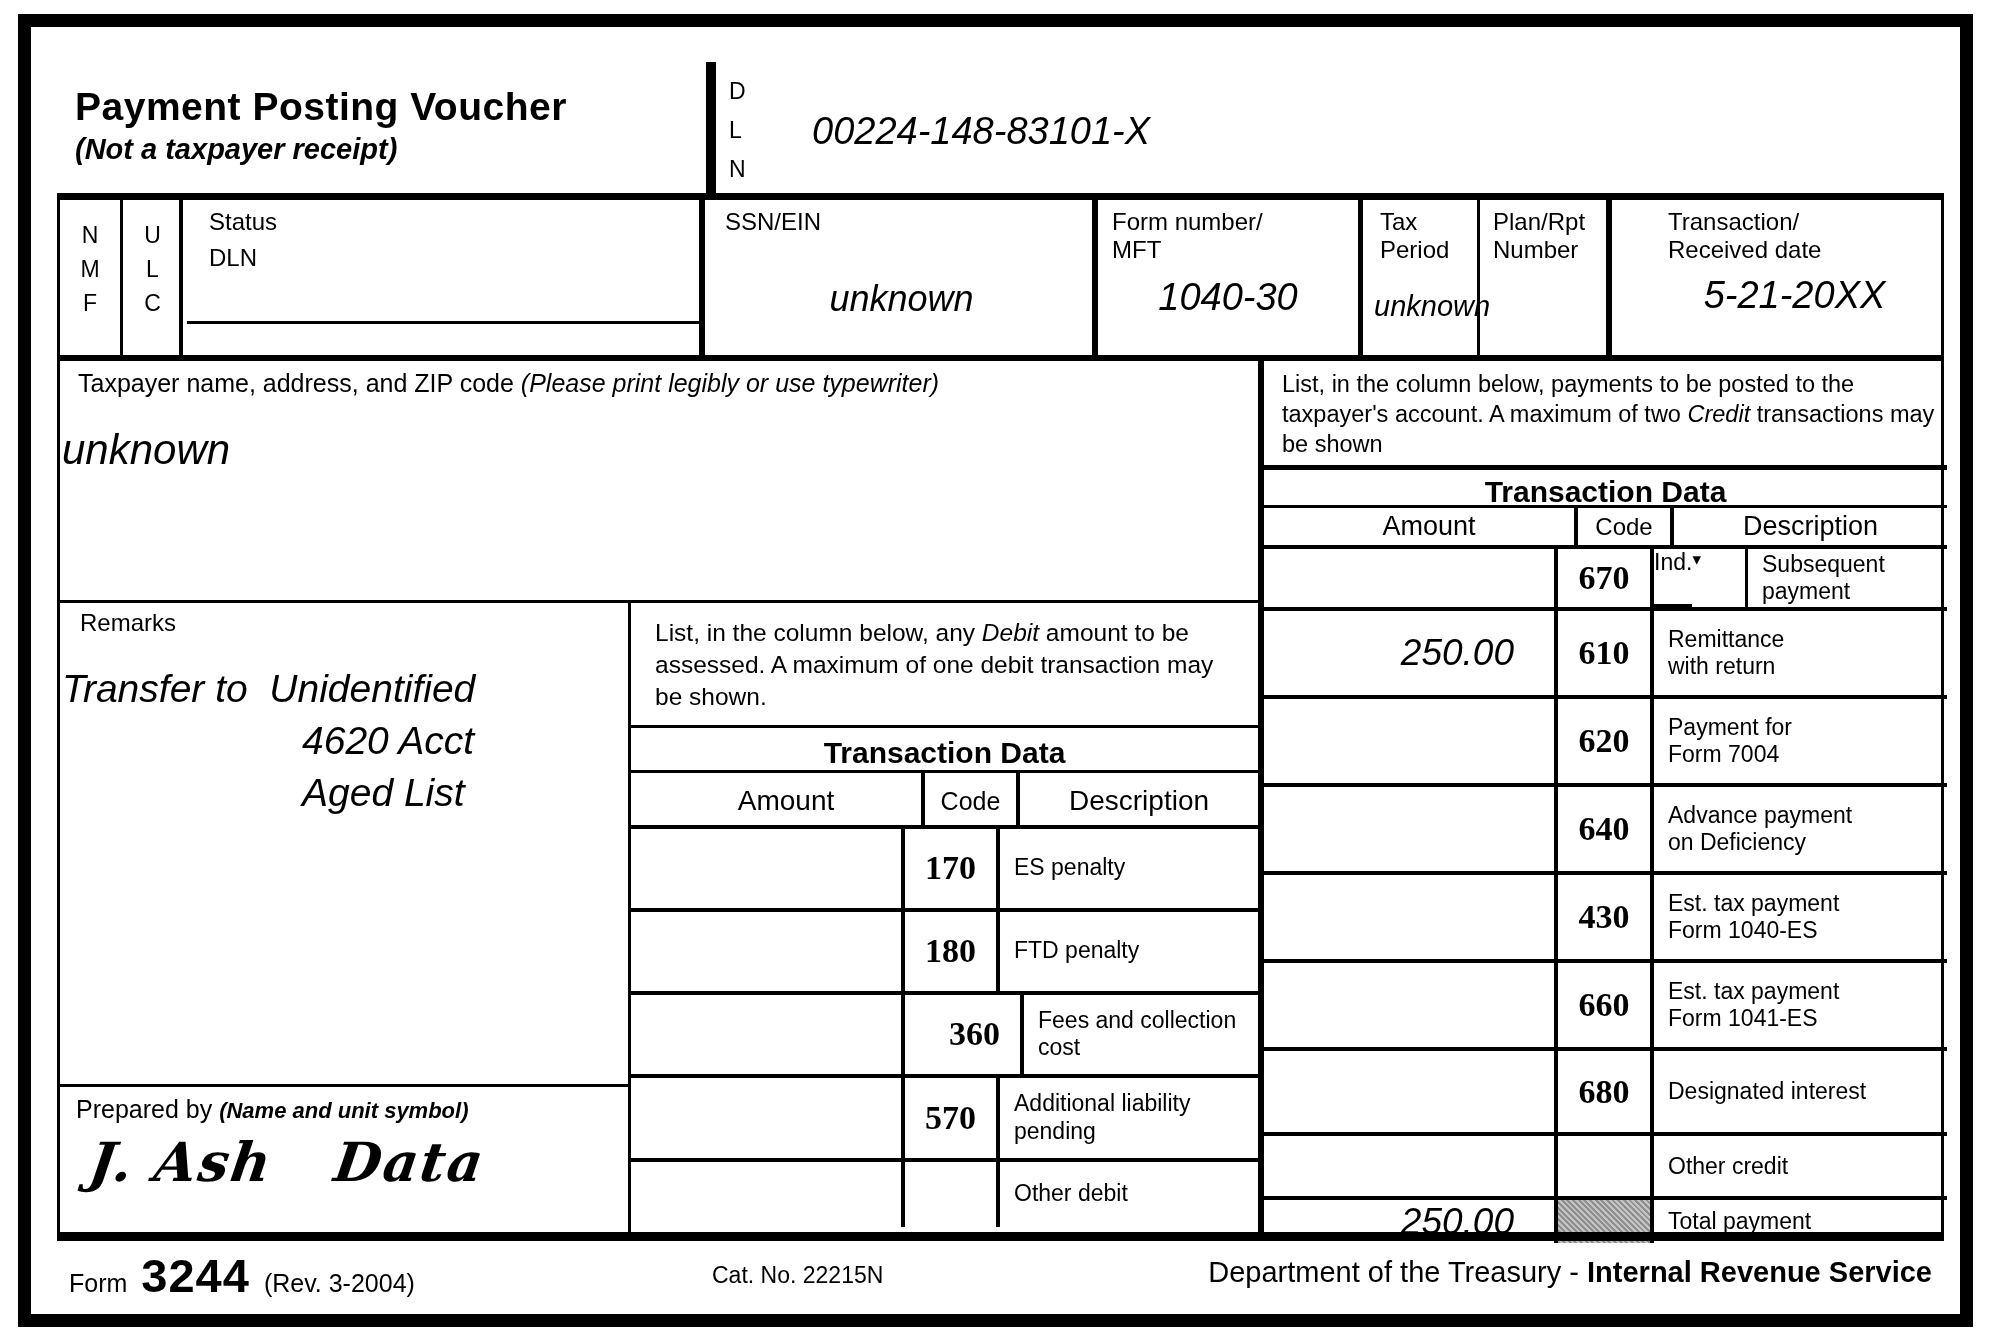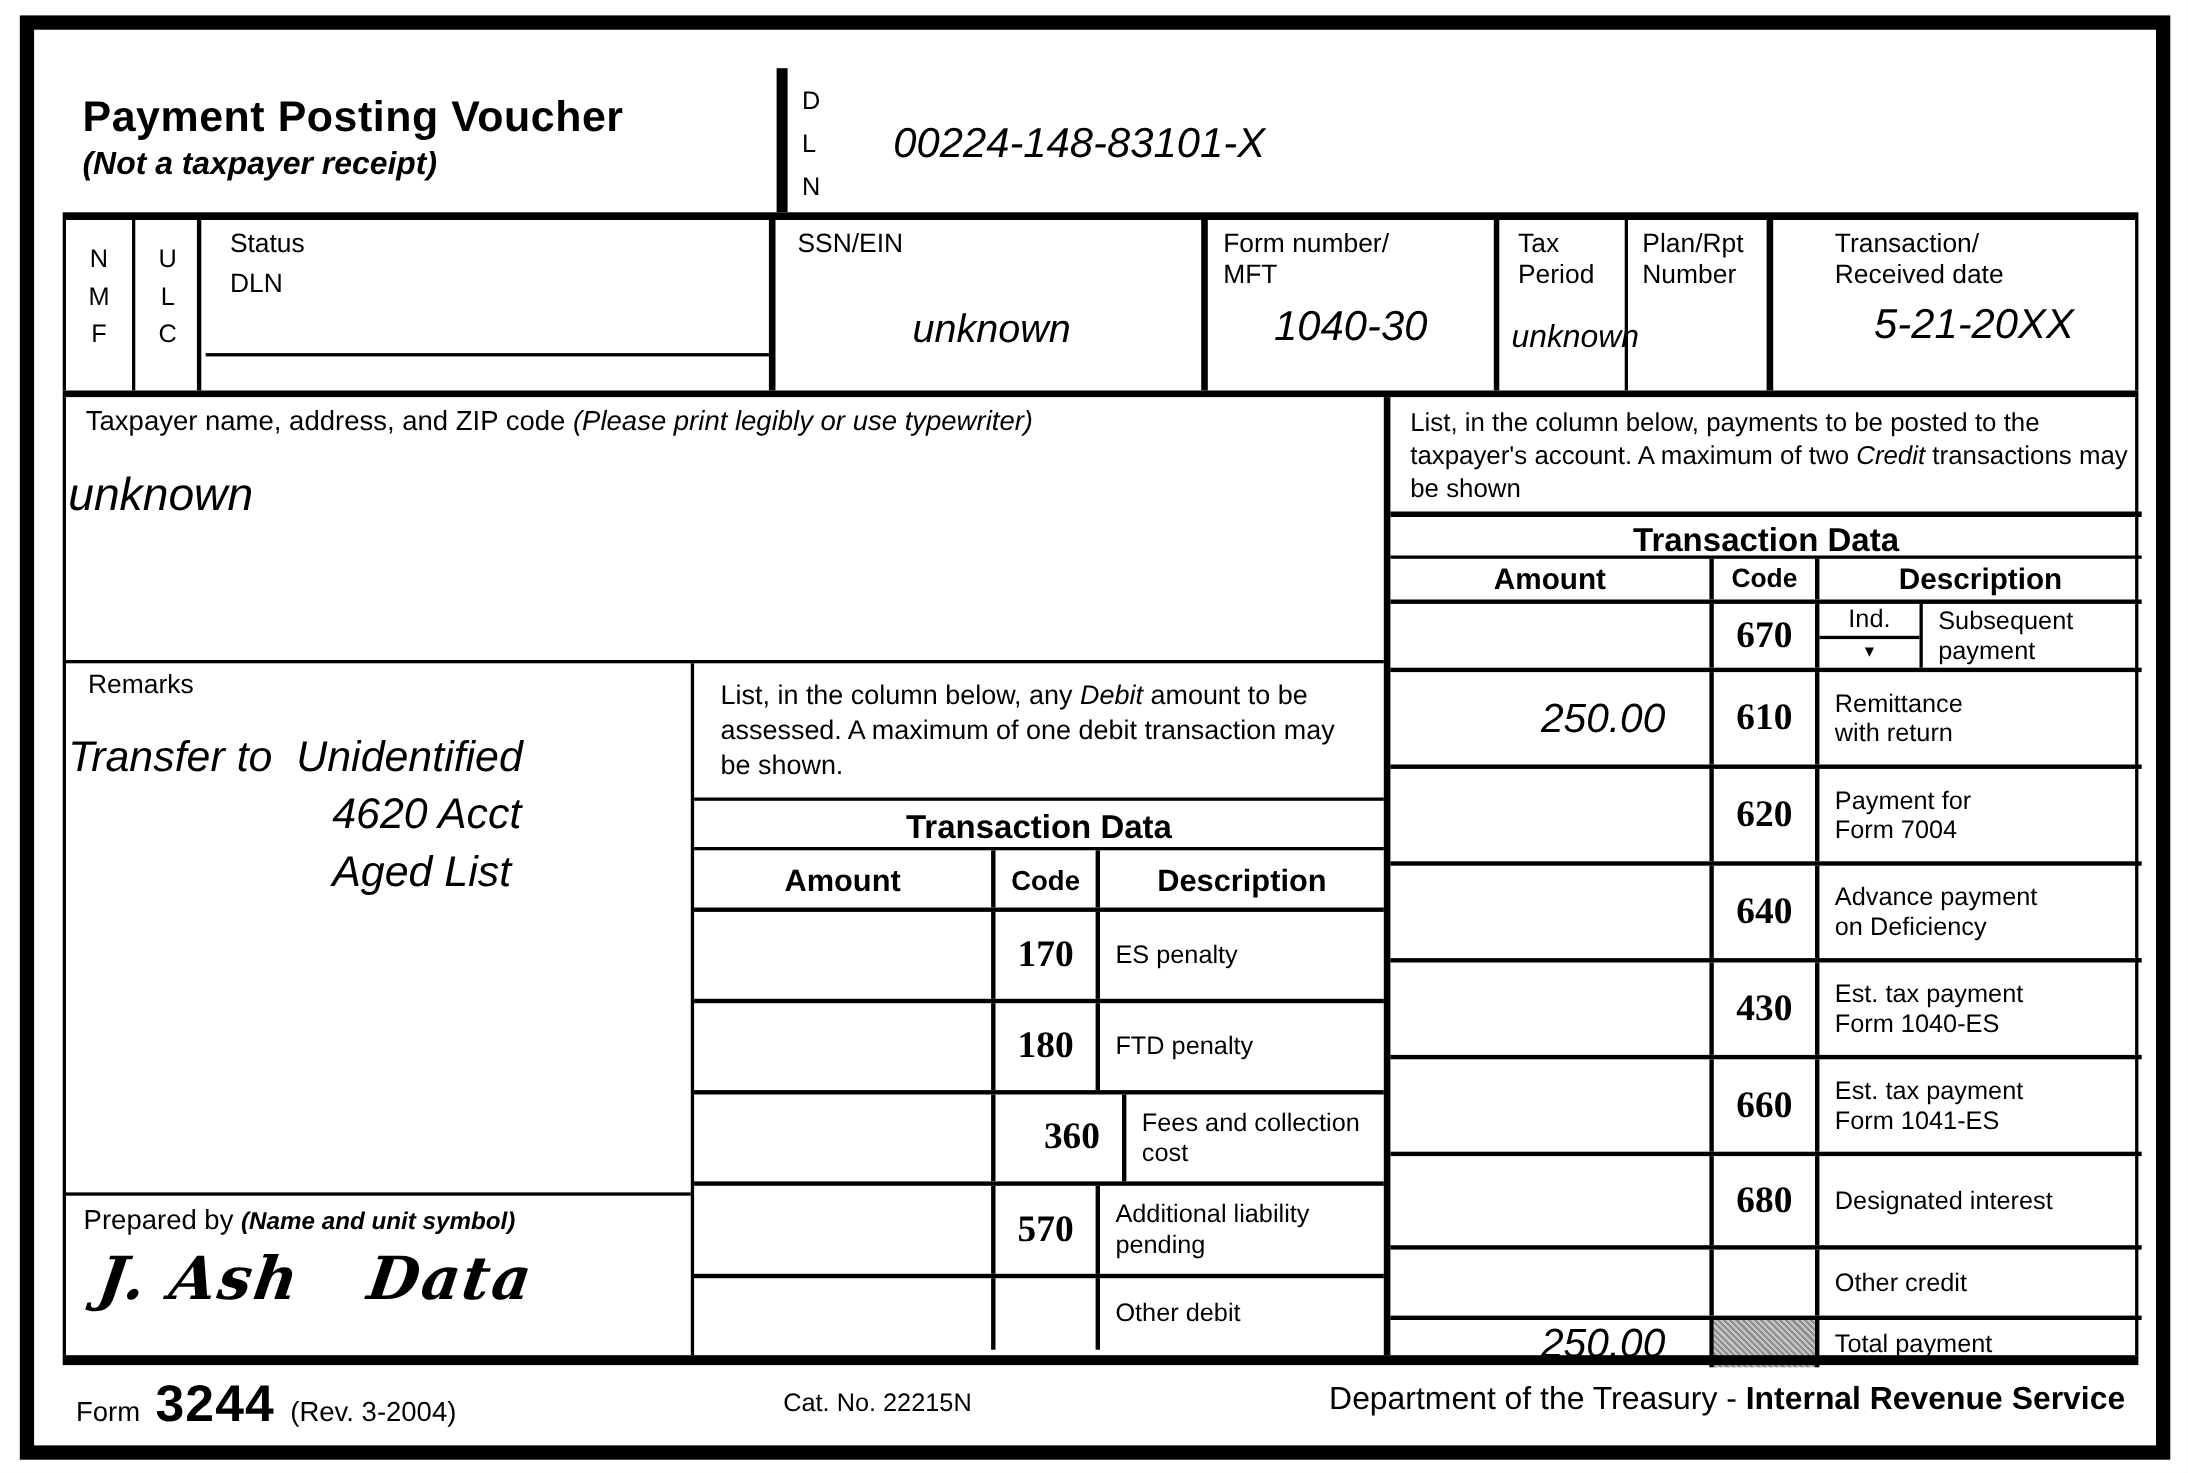--- a/index.html
+++ b/index.html
@@ -27,28 +27,28 @@
   .hdr { border-left: 3px solid #000; border-right: 3px solid #000; }
   .hcell { position: absolute; top: 0; bottom: 0; }
   .vstack { font-size: 23px; line-height: 34px; text-align: center; padding-top: 18px; }
   .hval { font-style: italic; }
 
   
   .bodywrap { border-left: 3px solid #000; border-right: 3px solid #000; }
 
   
   .ttitle { font-weight: bold; text-align: center; }
-  .thead { display: flex; font-weight: bold; }
+  .thead { display: flex; font-weight: normal; padding-left: 20px; }
   .trow { display: flex; border-top: 4px solid #000; }
   .cell-amt { display: flex; align-items: center; justify-content: flex-end; border-right: 4px solid #000; font-style: italic; font-size: 37px; }
   .cell-code { display: flex; align-items: center; justify-content: center; border-right: 4px solid #000; }
   .cell-desc { display: flex; align-items: center; font-size: 23px; line-height: 1.18; padding-left: 14px; }
   .gray-hatch { background: repeating-linear-gradient(45deg, #8f8f8f 0 2px, #c4c4c4 2px 4px); }
 
-  .ind-box { border-right: 3px solid #000; display: flex; flex-direction: column; }
+  .ind-box { border-right: 3px solid #000; display: flex; flex-direction: row; }
   .ind-top { border-bottom: 3px solid #000; text-align: center; font-size: 23px; flex: 0 0 32px; }
   .ind-arrow { text-align: center; font-size: 17px; line-height: 22px; }
 
   .footer-form-num { font-size: 47px; font-weight: bold; letter-spacing: 1px; }
 </style>
 </head>
 <body>
 
 <div class="page">
   <div class="frame"></div>

